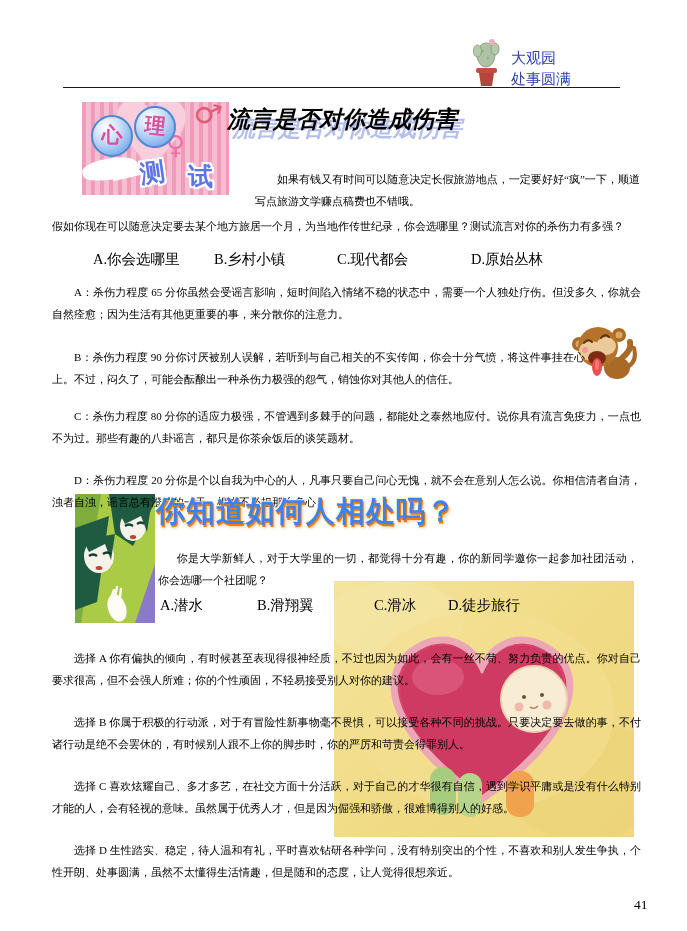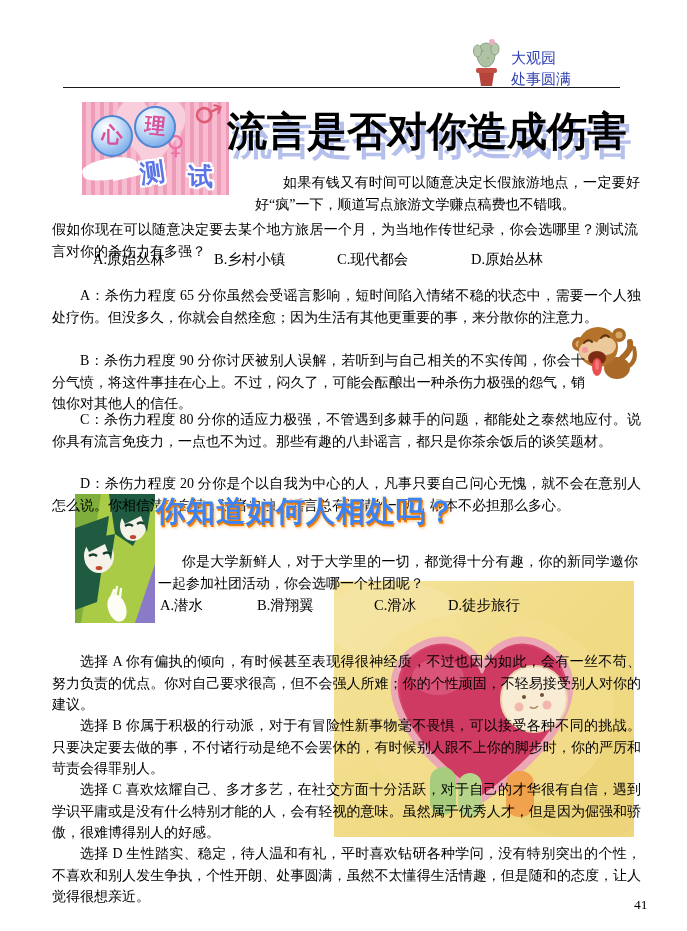--- a/index.html
+++ b/index.html
@@ -1,21 +1,21 @@
 <!DOCTYPE html>
 <html><head>
 <meta charset="utf-8">
 <style>
   html,body{margin:0;padding:0;background:#ffffff;}
   .page{
     position:relative;width:687px;height:931px;background:#ffffff;overflow:hidden;
     font-family:"Liberation Serif","DejaVu Serif",serif;color:#000;
   }
   .abs{position:absolute;}
-  .txt{font-size:14px;line-height:21.6px;text-align:justify;z-index:2;}
+  .txt{font-size:11px;line-height:21.6px;text-align:justify;z-index:2;}
   .indent2{text-indent:2em;}
   
   .brand-text{left:511px;top:47px;color:#3040b0;font-size:15px;line-height:21px;
     font-family:"Liberation Sans","DejaVu Sans",sans-serif;z-index:2;}
   .top-rule{left:63px;top:87px;width:557px;border-top:1.6px solid #1a1a1a;height:0;}
   
   .badge{left:82px;top:102px;width:147px;height:93px;overflow:hidden;z-index:1;
     background:repeating-linear-gradient(90deg,#ef9cba 0 4px,#f7bccf 4px 9px);}
   .badge .bigheart{position:absolute;left:26px;top:-16px;font-size:96px;line-height:100px;
     color:#f8cddc;text-shadow:0 0 6px #f3b9cd;font-family:"DejaVu Sans",sans-serif;}
@@ -30,23 +30,23 @@
   .badge .c2{left:52px;top:4px;transform:rotate(6deg);}
   .badge .bluechar{position:absolute;font-weight:bold;font-size:25px;color:#5b74e6;
     font-family:"DejaVu Sans",sans-serif;
     text-shadow:-2px 0 #fff,2px 0 #fff,0 -2px #fff,0 2px #fff,-2px -2px #fff,2px 2px #fff,2px -2px #fff,-2px 2px #fff;}
   .badge .c3{left:58px;top:54px;transform:rotate(-8deg);}
   .badge .c4{left:106px;top:58px;}
   .badge .male{position:absolute;right:8px;top:-6px;font-size:30px;color:#e05c74;
     font-family:"DejaVu Sans",sans-serif;transform:rotate(18deg);}
   .badge .female{position:absolute;left:84px;top:28px;font-size:26px;color:#ef6ea8;
     font-family:"DejaVu Sans",sans-serif;}
-  .q1-title{left:227px;top:104px;font-size:40px;font-weight:bold;white-space:nowrap;
+  .q1-title{left:227px;top:104px;font-size:23px;font-weight:bold;white-space:nowrap;
     font-family:"DejaVu Sans","Liberation Sans",sans-serif;letter-spacing:0px;
-    text-shadow:5px 9px 0 #b4bfeb;z-index:2;}
+    text-shadow:5px 9px 0 #b4bfeb;z-index:2;font-style:italic;}
   .q1-intro{left:255px;top:158px;width:385px;text-indent:2em;}
   .q1-question{left:52px;top:205px;width:586px;}
   .optrow{left:0;top:250px;width:687px;height:22px;z-index:2;}
   .optrow span{position:absolute;font-size:14.5px;}
   .o1a{left:93px;} .o1b{left:214px;} .o1c{left:337px;} .o1d{left:471px;}
   .ans-a{left:52px;top:271px;width:589px;}
   .ans-b{left:52px;top:336px;width:533px;}
   .ans-c{left:52px;top:395px;width:589px;}
   .ans-d{left:52px;top:459px;width:589px;}
   .monkey{left:572px;top:322px;width:68px;height:64px;z-index:1;}
@@ -95,21 +95,21 @@
     <span class="ccircle c1">心</span>
     <span class="ccircle c2">理</span>
     <span class="bluechar c3">测</span>
     <span class="bluechar c4">试</span>
   </div>
 
   <div class="abs q1-title">流言是否对你造成伤害</div>
   <p class="abs txt q1-intro">如果有钱又有时间可以随意决定长假旅游地点，一定要好好“疯”一下，顺道写点旅游文学赚点稿费也不错哦。</p>
   <p class="abs txt q1-question">假如你现在可以随意决定要去某个地方旅居一个月，为当地作传世纪录，你会选哪里？测试流言对你的杀伤力有多强？</p>
   <div class="abs optrow">
-    <span class="o1a">A.原始丛林</span>
+    <span class="o1a">A.你会选哪里</span>
     <span class="o1b">B.乡村小镇</span>
     <span class="o1c">C.现代都会</span>
     <span class="o1d">D.原始丛林</span>
   </div>
   <p class="abs txt indent2 ans-a">A：杀伤力程度 65 分你虽然会受谣言影响，短时间陷入情绪不稳的状态中，需要一个人独处疗伤。但没多久，你就会自然痊愈；因为生活有其他更重要的事，来分散你的注意力。</p>
   <p class="abs txt indent2 ans-b">B：杀伤力程度 90 分你讨厌被别人误解，若听到与自己相关的不实传闻，你会十分气愤，将这件事挂在心上。不过，闷久了，可能会酝酿出一种杀伤力极强的怨气，销蚀你对其他人的信任。</p>
   <p class="abs txt indent2 ans-c">C：杀伤力程度 80 分你的适应力极强，不管遇到多棘手的问题，都能处之泰然地应付。说你具有流言免疫力，一点也不为过。那些有趣的八卦谣言，都只是你茶余饭后的谈笑题材。</p>
   <p class="abs txt indent2 ans-d">D：杀伤力程度 20 分你是个以自我为中心的人，凡事只要自己问心无愧，就不会在意别人怎么说。你相信清者自清，浊者自浊，谣言总有澄清的一天，根本不必担那么多心。</p>
 
   <svg class="abs monkey" viewBox="0 0 68 64">

